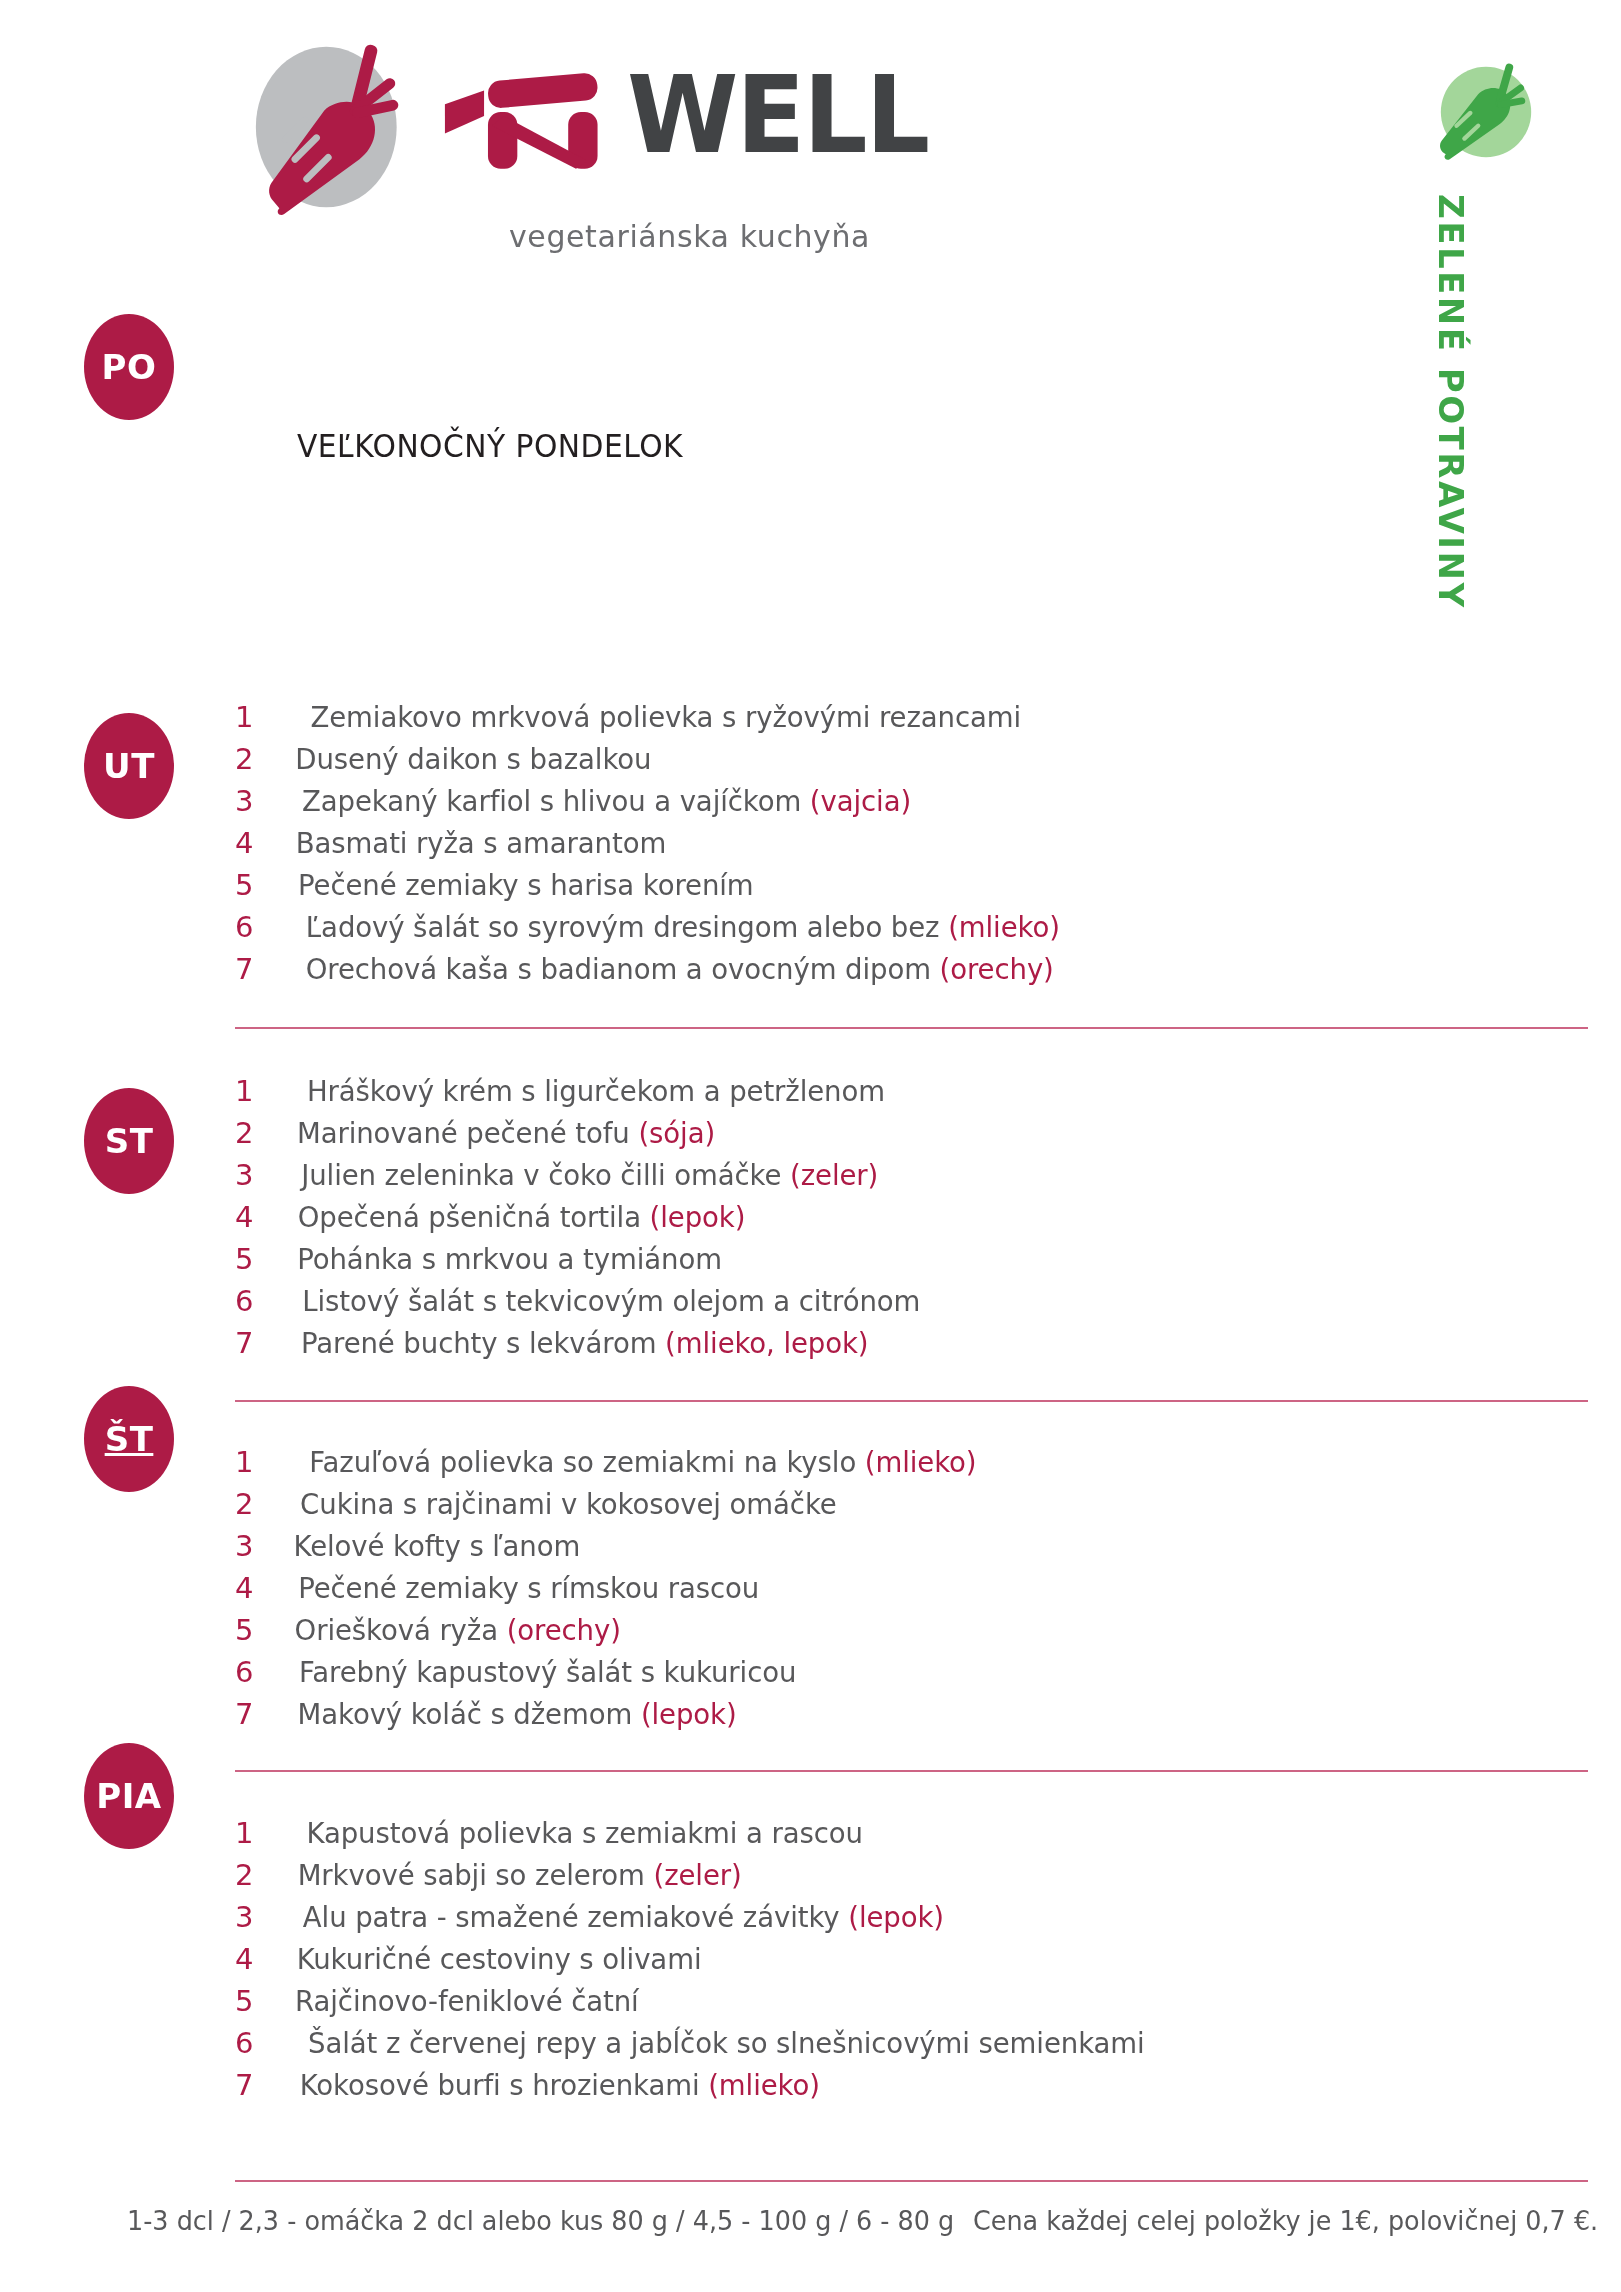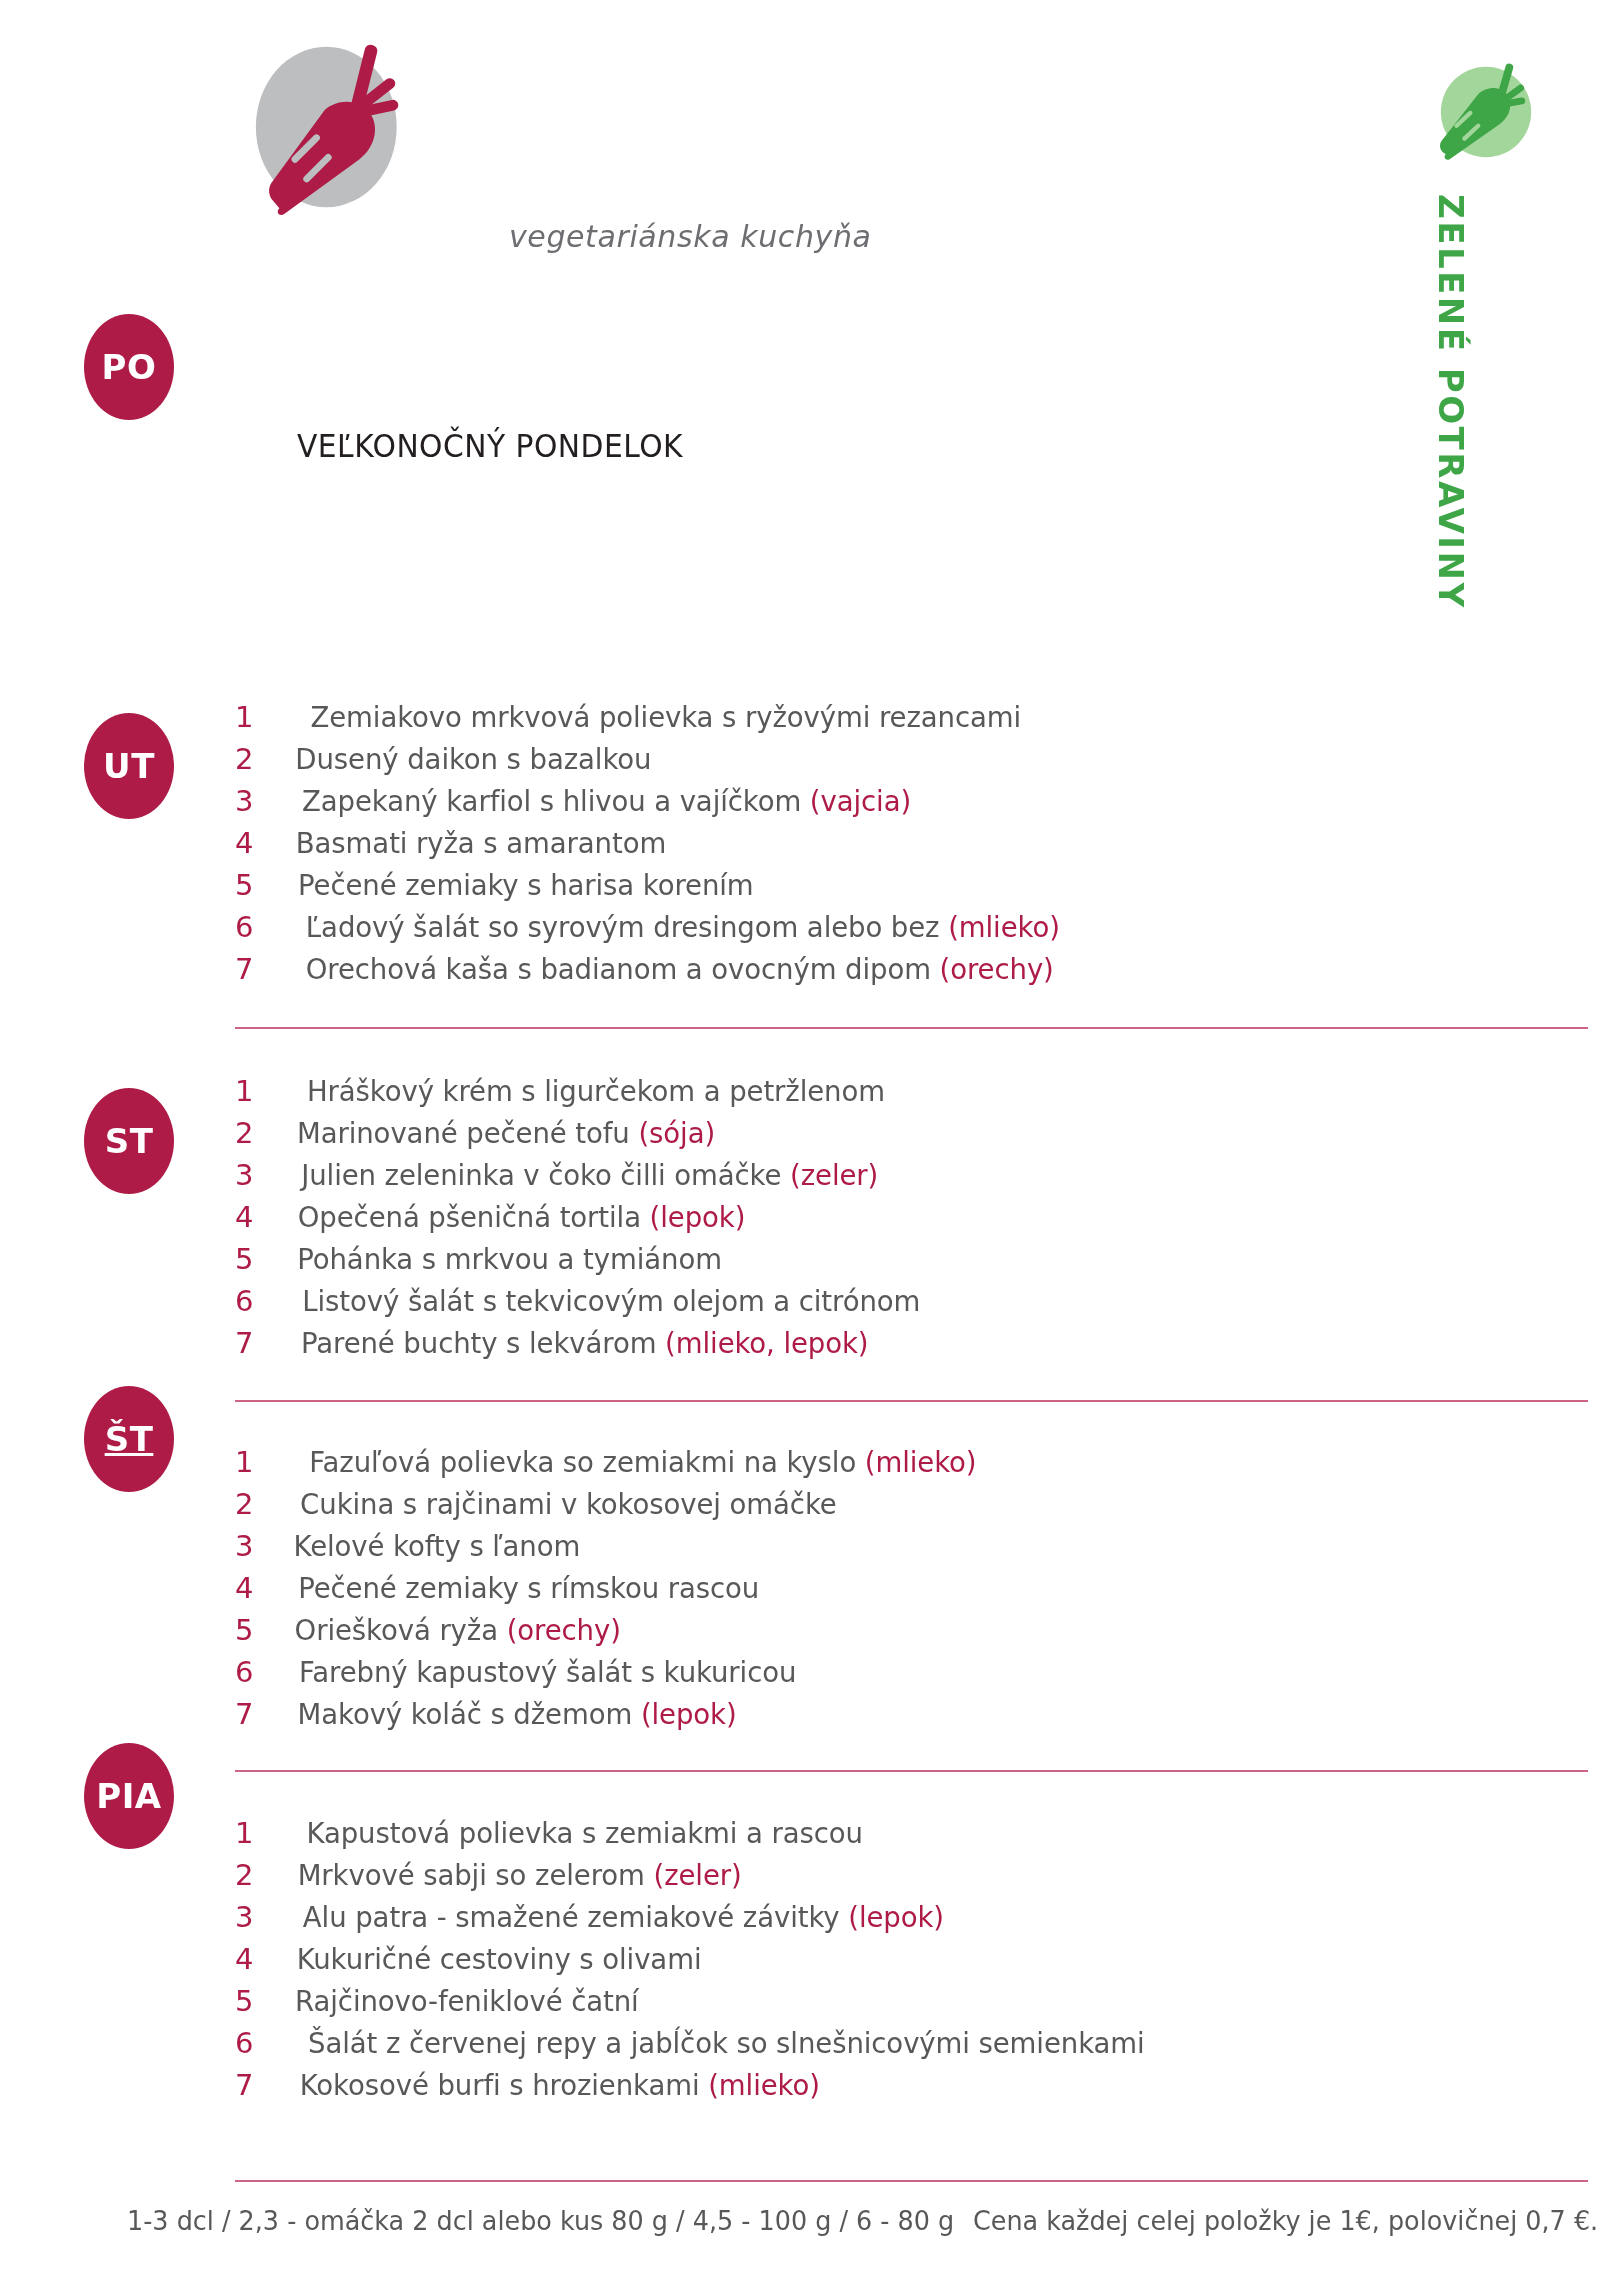--- a/index.html
+++ b/index.html
@@ -60,21 +60,20 @@
     color:var(--logo-dark);
     line-height:1;
     margin-left:3.9px;
     transform:scaleY(1.06);
   }
   .logo-tagline{
     position:absolute;
     left:259px;
     top:194px;
     font-family:"DejaVu Sans", sans-serif;
-    font-style:italic;
     font-size:30px;
     color:#6D6E71;
     letter-spacing:0.6px;
     white-space:nowrap;
   }
 
   
   .green-brand{
     position:absolute;
     right:71px;
@@ -222,20 +221,32 @@
           <rect x="123" y="52" width="11" height="48" rx="5.5" transform="rotate(78 128 76)"></rect>
         </g>
         <g stroke="#BCBEC0" stroke-width="7" stroke-linecap="round">
           <line x1="58" y1="148" x2="80" y2="126"></line>
           <line x1="46" y1="128" x2="68" y2="106"></line>
           <line x1="36" y1="108" x2="56" y2="88"></line>
         </g>
       </svg>
     </div>
 
+    <div class="logo-word">
+      <svg class="logo-n-svg" width="182" height="110" viewBox="0 0 186 112" aria-hidden="true">
+        <g fill="#AD1B46">
+          <path d="M4 44 L44 30 L44 56 L4 74 Z"></path>
+          <rect x="48" y="16" width="112" height="28" rx="13" transform="rotate(-5 104 30)"></rect>
+          <rect x="48" y="52" width="30" height="58" rx="13"></rect>
+          <rect x="130" y="52" width="30" height="58" rx="13"></rect>
+          <path d="M64 56 L150 102 L138 110 L52 66 Z"></path>
+        </g>
+      </svg>
+      <span class="logo-well">WELL</span>
+    </div>
 
     <div class="logo-tagline">vegetariánska kuchyňa</div>
   </div>
 
   <div class="green-brand">
     <div class="green-mark">
       <svg viewBox="0 0 112 112" width="110" height="110" aria-hidden="true">
         <circle cx="55" cy="56" r="46" fill="#A3D69A"></circle>
         <g fill="#3FA648">
           <path d="M14 99 C11 102 14 106 18 104 L68 69 C80 61 83 47 76 38

